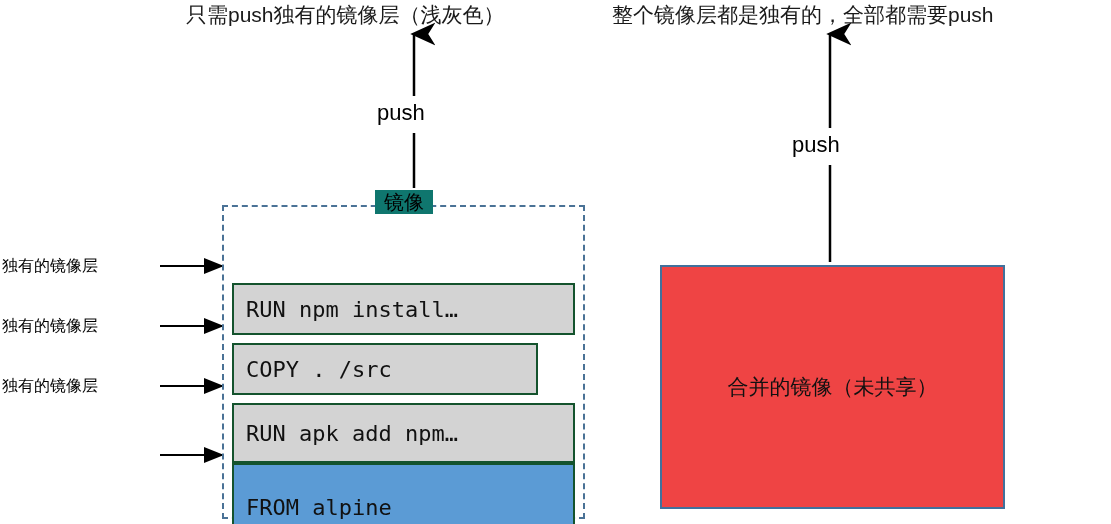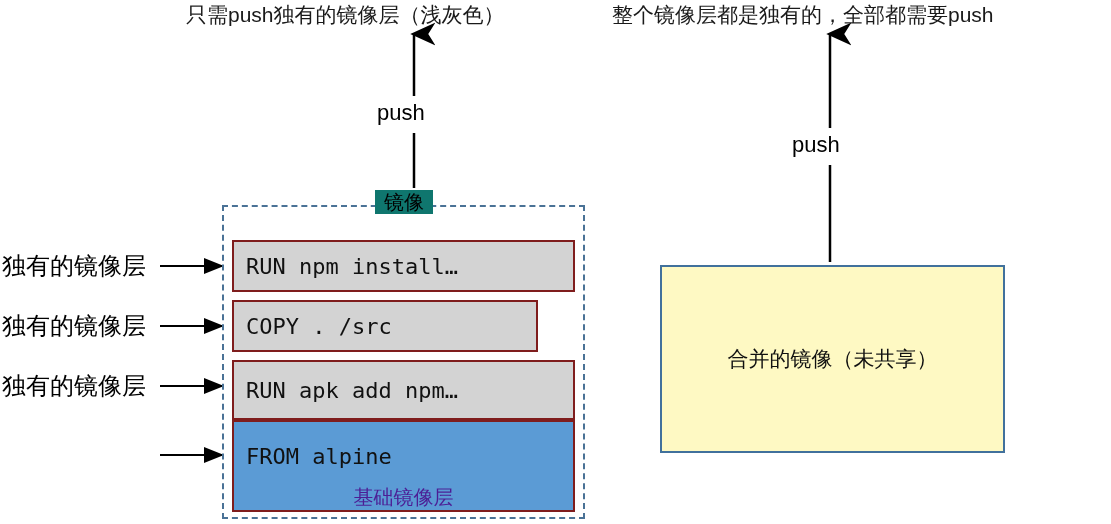--- a/index.html
+++ b/index.html
@@ -73,78 +73,79 @@
     line-height: 24px;
     background: #0f766e;
     padding: 0 9px;
     white-space: nowrap;
   }
 
   
   .layer {
     position: absolute;
     box-sizing: border-box;
-    border: 2px solid #7f1d1d;
+    border: 2px solid #14532d;
     font-family: "DejaVu Sans Mono", "Liberation Mono", monospace;
     font-size: 22px;
     color: #111111;
+    margin-top: 43px;
   }
   .layer.unique { background: #d3d3d3; }
   .layer.base   { background: #5b9bd5; }
 
   .layer .cmd {
     position: absolute;
     left: 12px;
   }
   .layer.unique .cmd {
     top: 50%;
     transform: translateY(-50%);
   }
   .layer.base .cmd {
-    top: 22px;
+    top: 30px;
   }
   .layer.base .sub {
     position: absolute;
     left: 0;
     right: 0;
     top: 62px;
     text-align: center;
     font-family: "Liberation Sans", "DejaVu Sans", sans-serif;
     font-size: 20px;
     color: #4c1d95;
   }
 
   #layer-0 { left: 232px; top: 240px; width: 343px; height: 52px; }
   #layer-1 { left: 232px; top: 300px; width: 306px; height: 52px; }
   #layer-2 { left: 232px; top: 360px; width: 343px; height: 60px; }
   #layer-3 { left: 232px; top: 420px; width: 343px; height: 92px; }
 
   
   .side-label {
     position: absolute;
-    font-size: 24px;
+    font-size: 16px;
     line-height: 24px;
     white-space: nowrap;
     left: 2px;
   }
   #side-label-0 { top: 254px; }
   #side-label-1 { top: 314px; }
   #side-label-2 { top: 374px; }
   #side-label-3 { top: 443px; }
 
   
   #merged-image-box {
     position: absolute;
     left: 660px;
     top: 265px;
     width: 345px;
-    height: 188px;
+    height: 244px;
     box-sizing: border-box;
     border: 2px solid #41719c;
-    background: #fef9c3;
+    background: #ef4444;
     padding-left: 27px;
   }
   #merged-image-label {
     position: absolute;
     left: 0;
     right: 0;
     top: 50%;
     transform: translateY(-50%);
     text-align: center;
     font-size: 21px;

